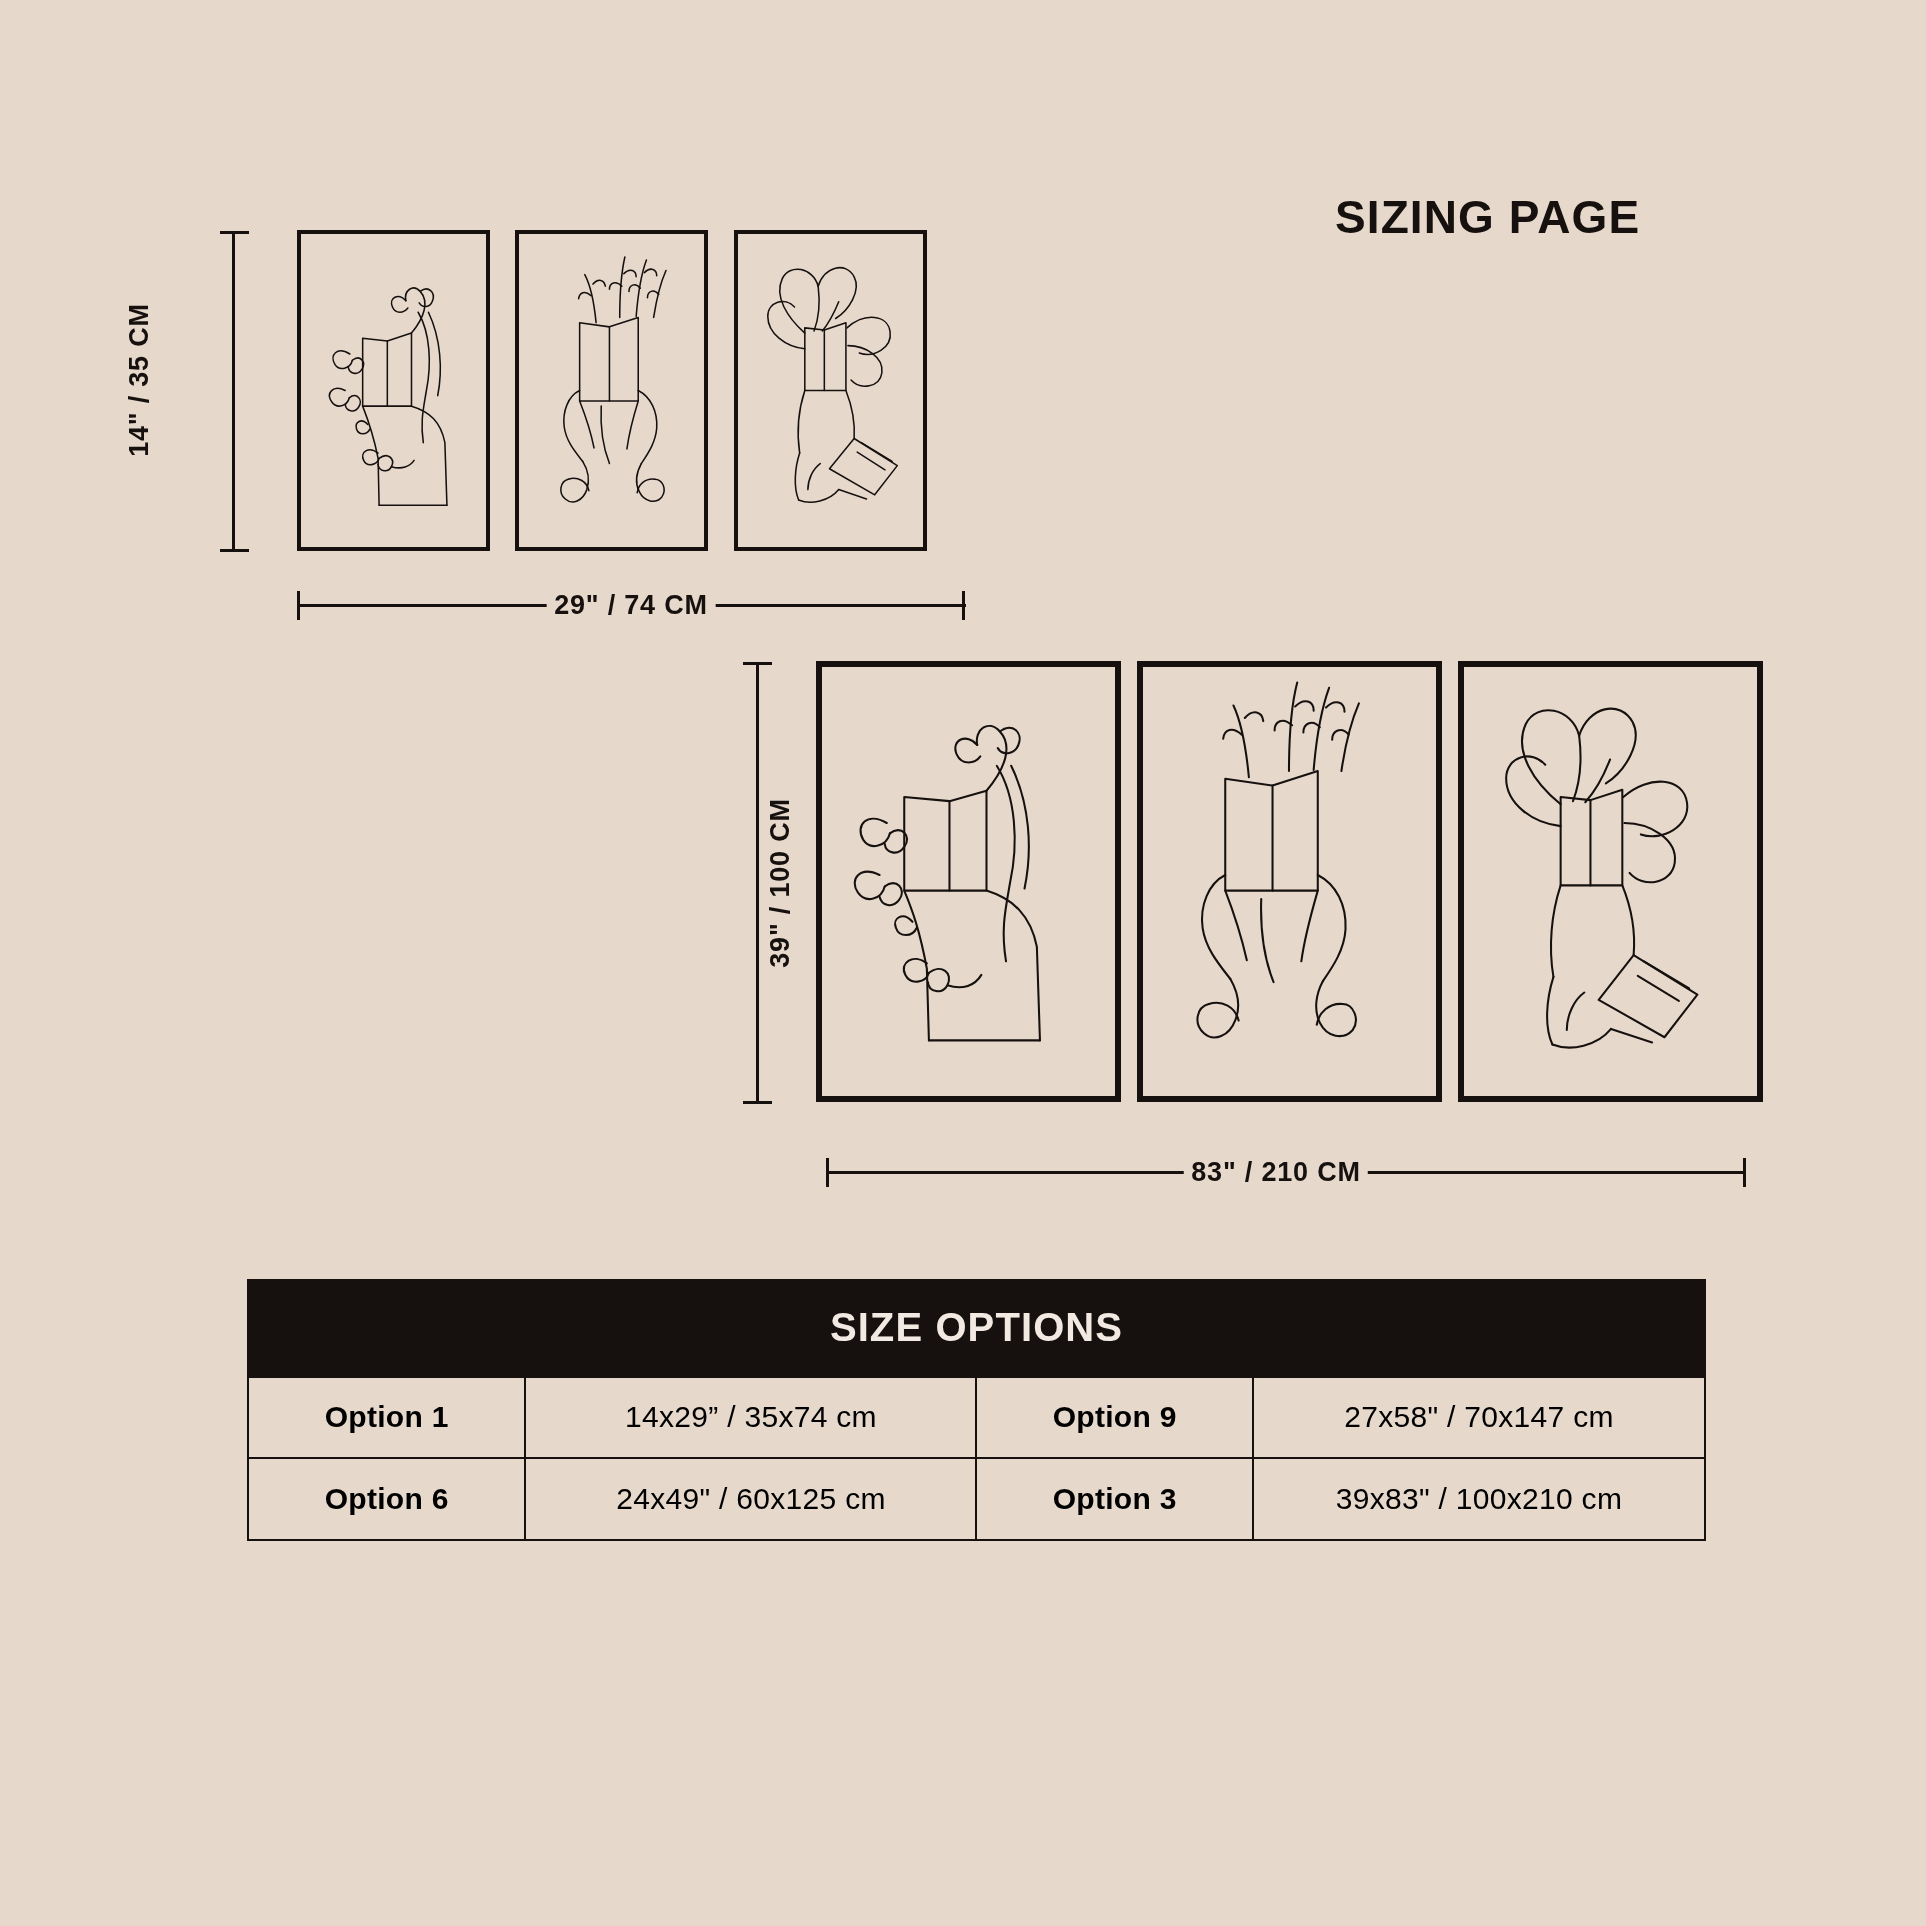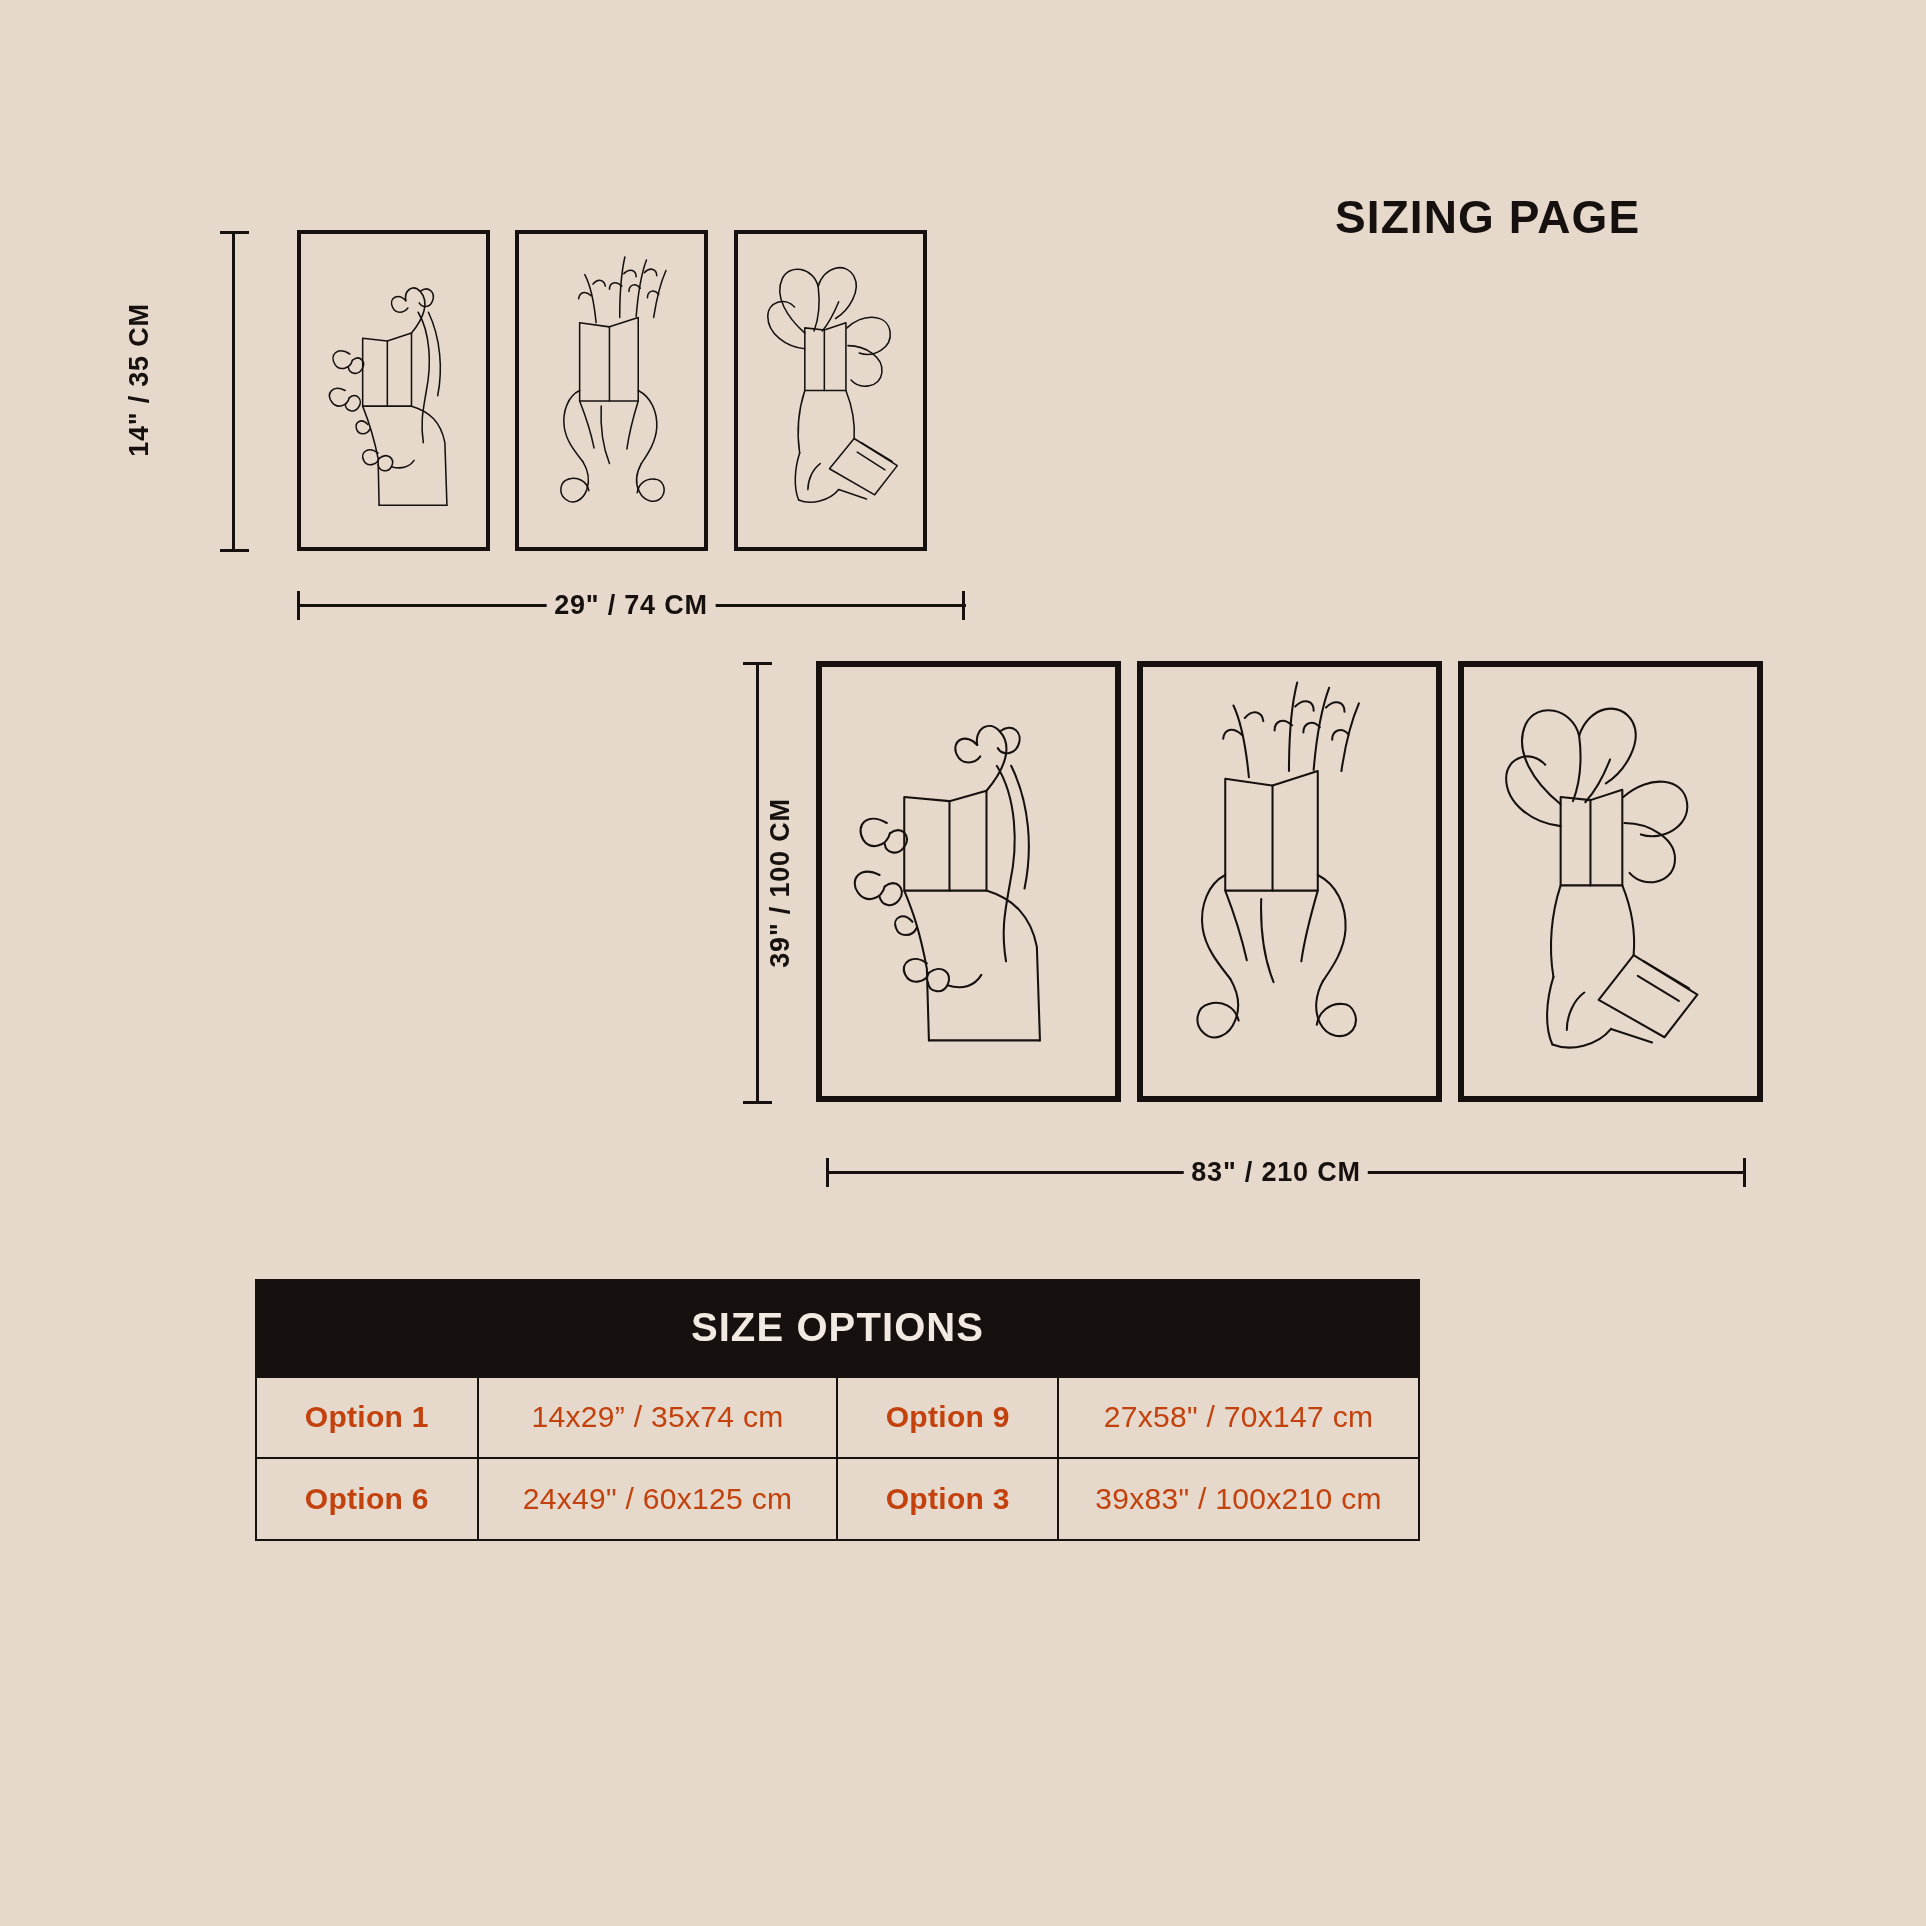--- a/index.html
+++ b/index.html
@@ -75,23 +75,23 @@
     background: #e6d9cc;
     padding: 0 7.5px;
   }
   .dim-label.vert {
     transform-origin: center center;
   }
 
   
   .table-wrap {
     position: absolute;
-    left: 242px;
+    left: 234px;
     top: 1279px;
-    width: 1165px;
+    width: 1459px;
     border: 2.7px solid #16110f;
     box-sizing: border-box;
   }
   .table-header {
     background: #16110f;
     color: #f2eae2;
     text-align: center;
     font-size: 40px;
     font-weight: bold;
     letter-spacing: 1.1px;
@@ -99,21 +99,21 @@
   }
   table {
     border-collapse: collapse;
     width: 100%;
     table-layout: fixed;
   }
   td {
     border: 2.7px solid #16110f;
     height: 81px;
     font-size: 30px;
-    color: #c2410c;
+    color: #000000;
     padding: 0 14px;
     box-sizing: border-box;
   }
   td.optcell {
     font-weight: bold;
     text-align: center;
     width: 19%;
     letter-spacing: 0.3px;
   }
   td.valcell {

